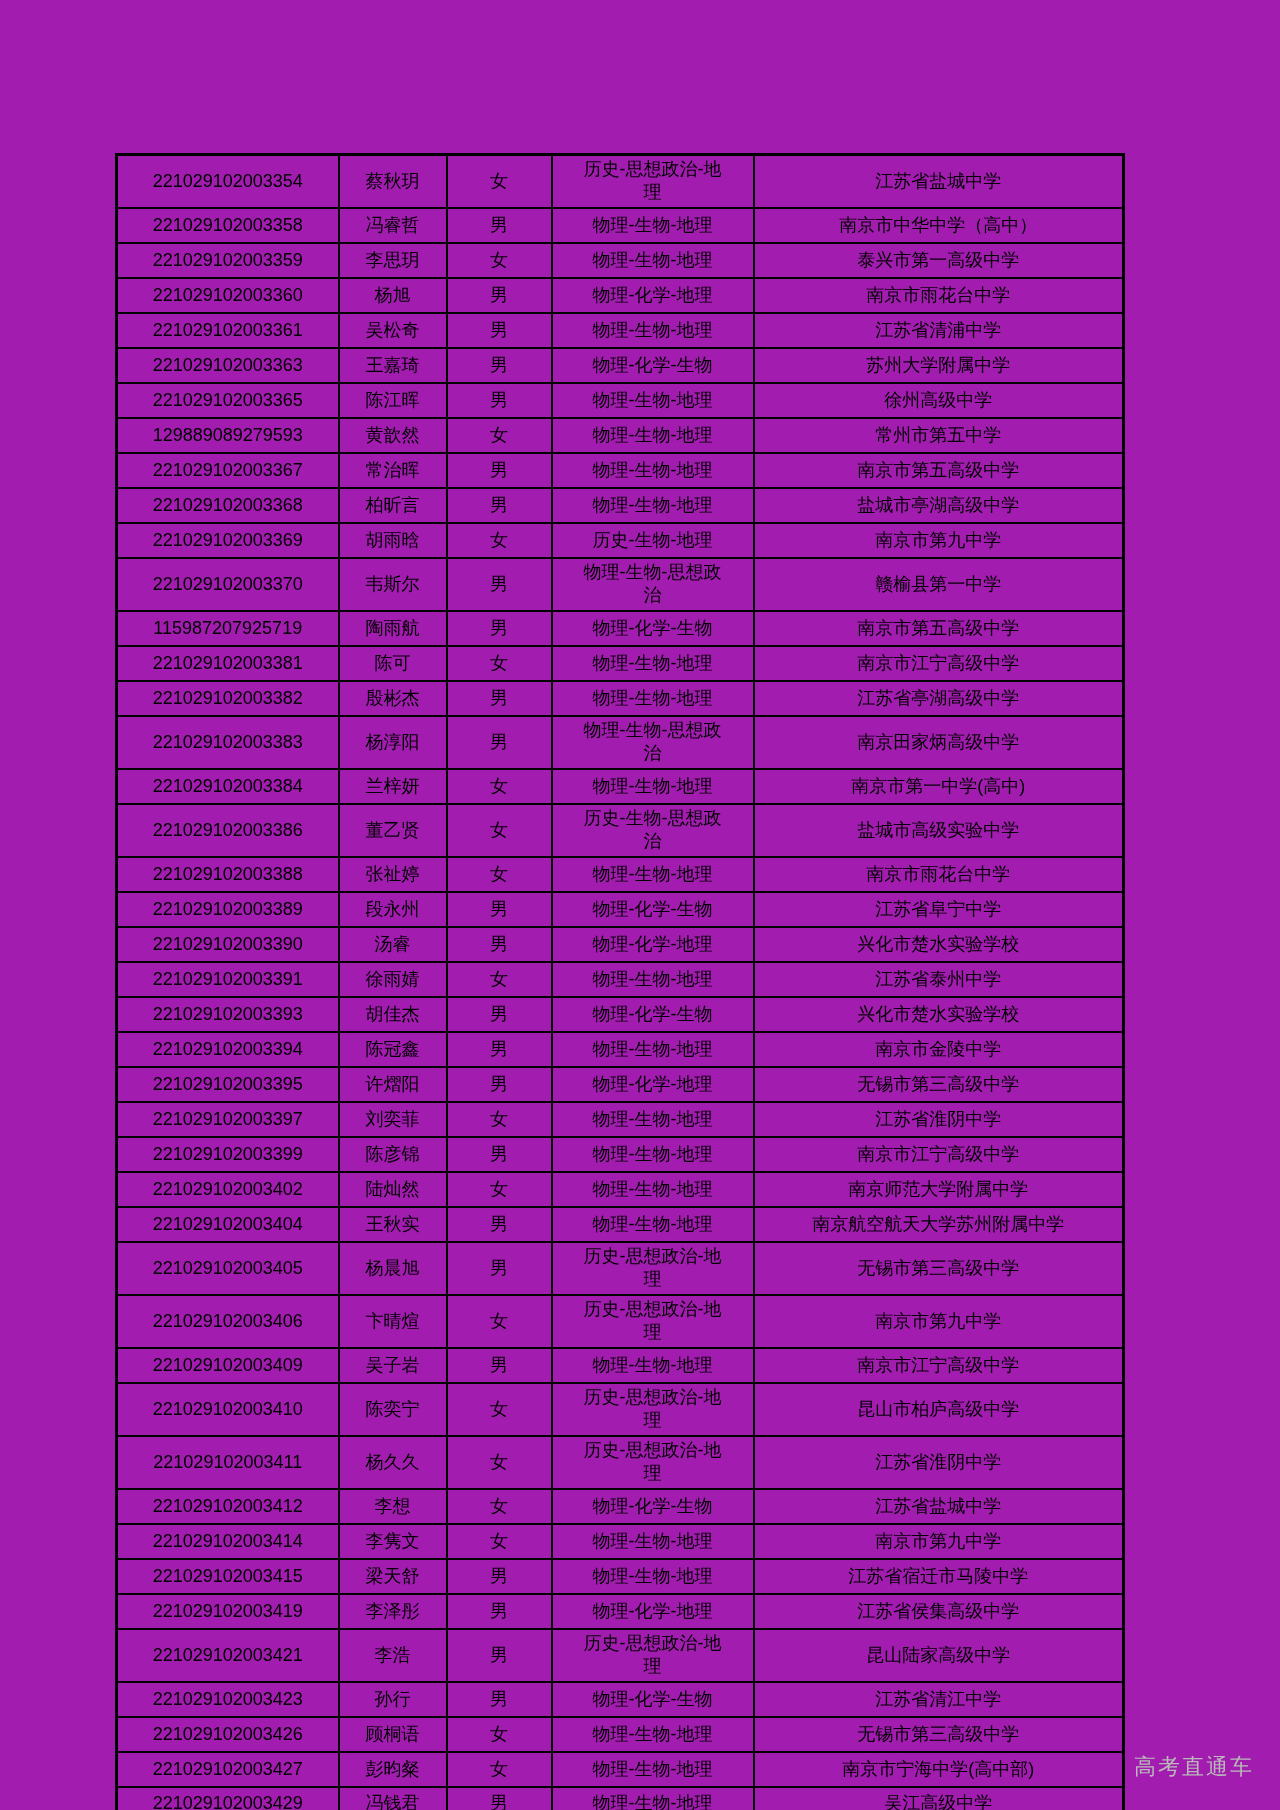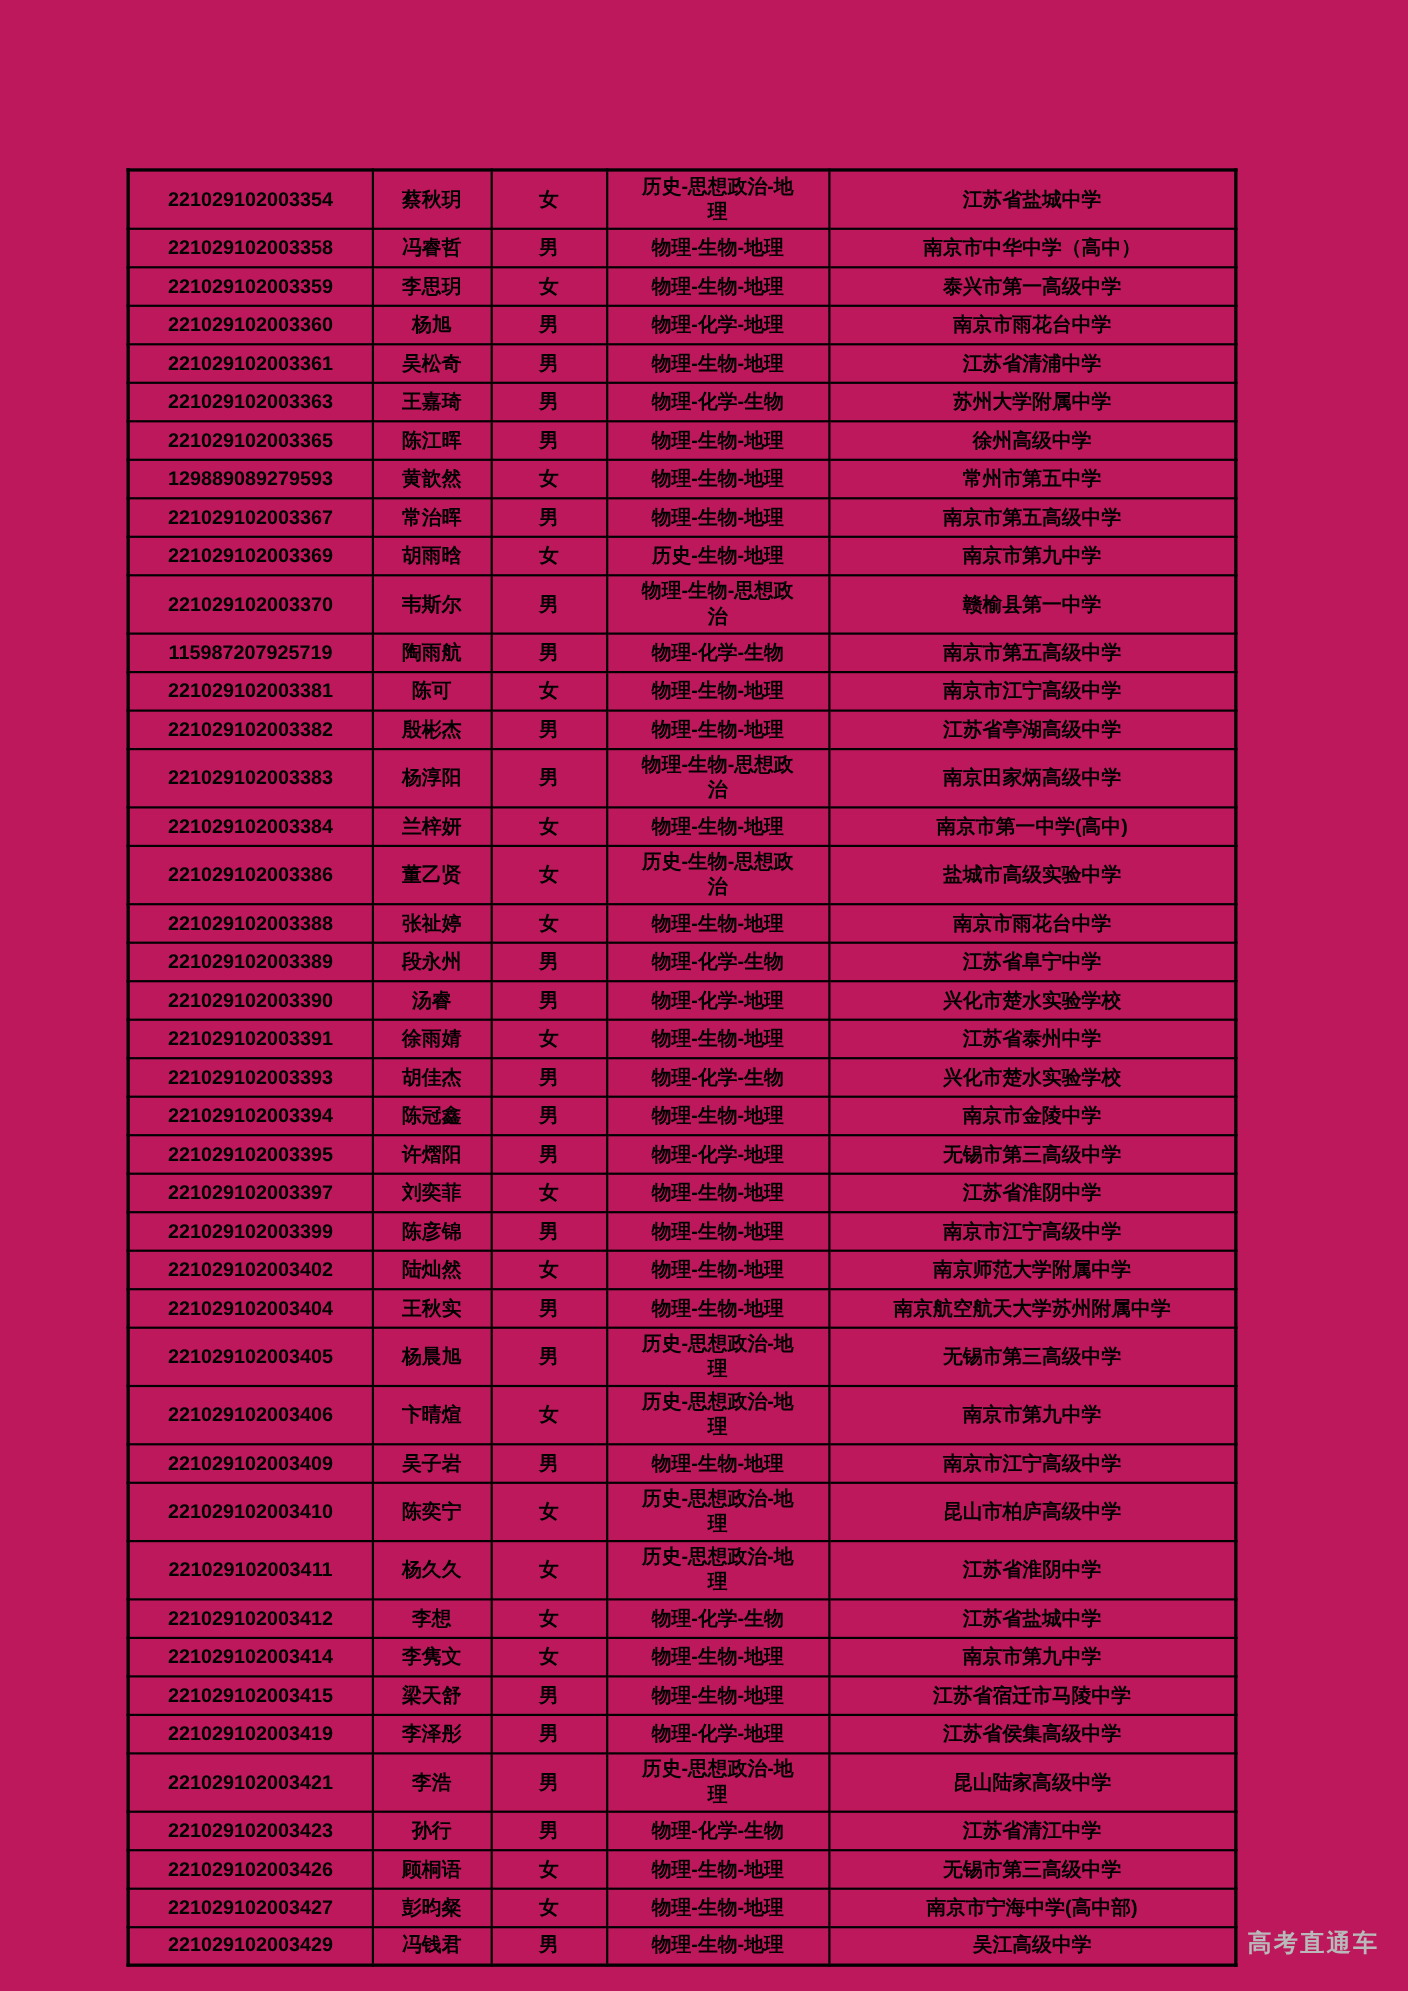--- a/index.html
+++ b/index.html
@@ -1,21 +1,21 @@
 <!DOCTYPE html>
 <html><head>
 <meta charset="utf-8">
 <style>
   html, body { margin: 0; padding: 0; background: #ffffff; }
   body {
     width: 1280px; height: 1810px;
     font-family: "Liberation Sans", "DejaVu Sans", sans-serif;
     color: #000;
   }
-  .page { position: relative; width: 1280px; height: 1810px; background: #be185d; overflow: hidden; font-weight: bold; }
+  .page { position: relative; width: 1280px; height: 1810px; background: #a21caf; overflow: hidden; }
 
   table.roster {
     position: absolute; left: 115px; top: 153px;
     width: 1007px;
     border-collapse: collapse; table-layout: fixed;
     border: 3px solid #000;
   }
   table.roster td {
     border: 2px solid #000;
     text-align: center; vertical-align: middle;
@@ -105,20 +105,27 @@
     <td>常州市第五中学</td>
   </tr>
         <tr class="short">
     <td>221029102003367</td>
     <td>常治晖</td>
     <td>男</td>
     <td class="subjects">物理-生物-地理</td>
     <td>南京市第五高级中学</td>
   </tr>
         <tr class="short">
+    <td>221029102003368</td>
+    <td>柏昕言</td>
+    <td>男</td>
+    <td class="subjects">物理-生物-地理</td>
+    <td>盐城市亭湖高级中学</td>
+  </tr>
+        <tr class="short">
     <td>221029102003369</td>
     <td>胡雨晗</td>
     <td>女</td>
     <td class="subjects">历史-生物-地理</td>
     <td>南京市第九中学</td>
   </tr>
         <tr class="tall">
     <td>221029102003370</td>
     <td>韦斯尔</td>
     <td>男</td>

